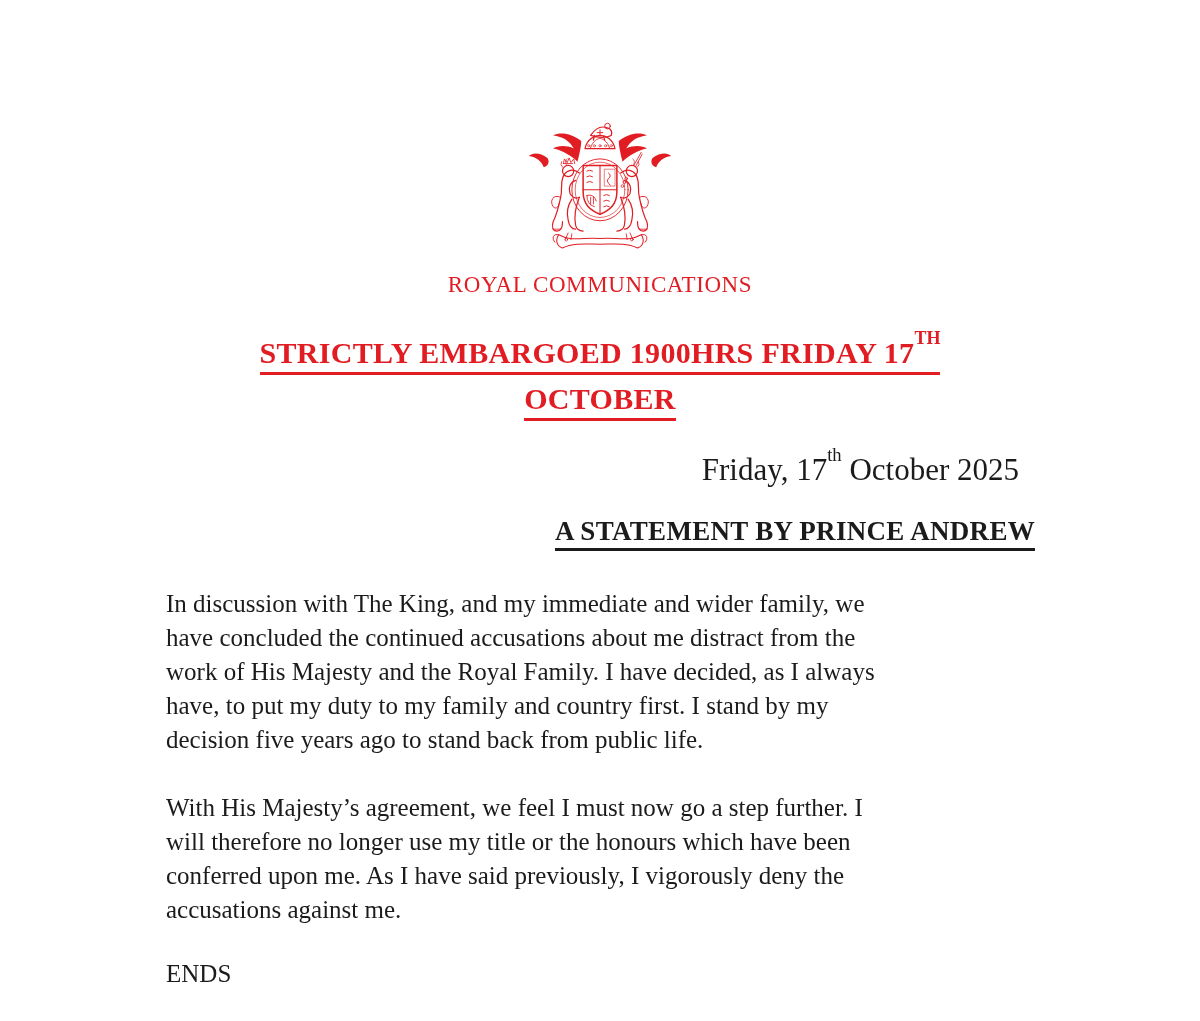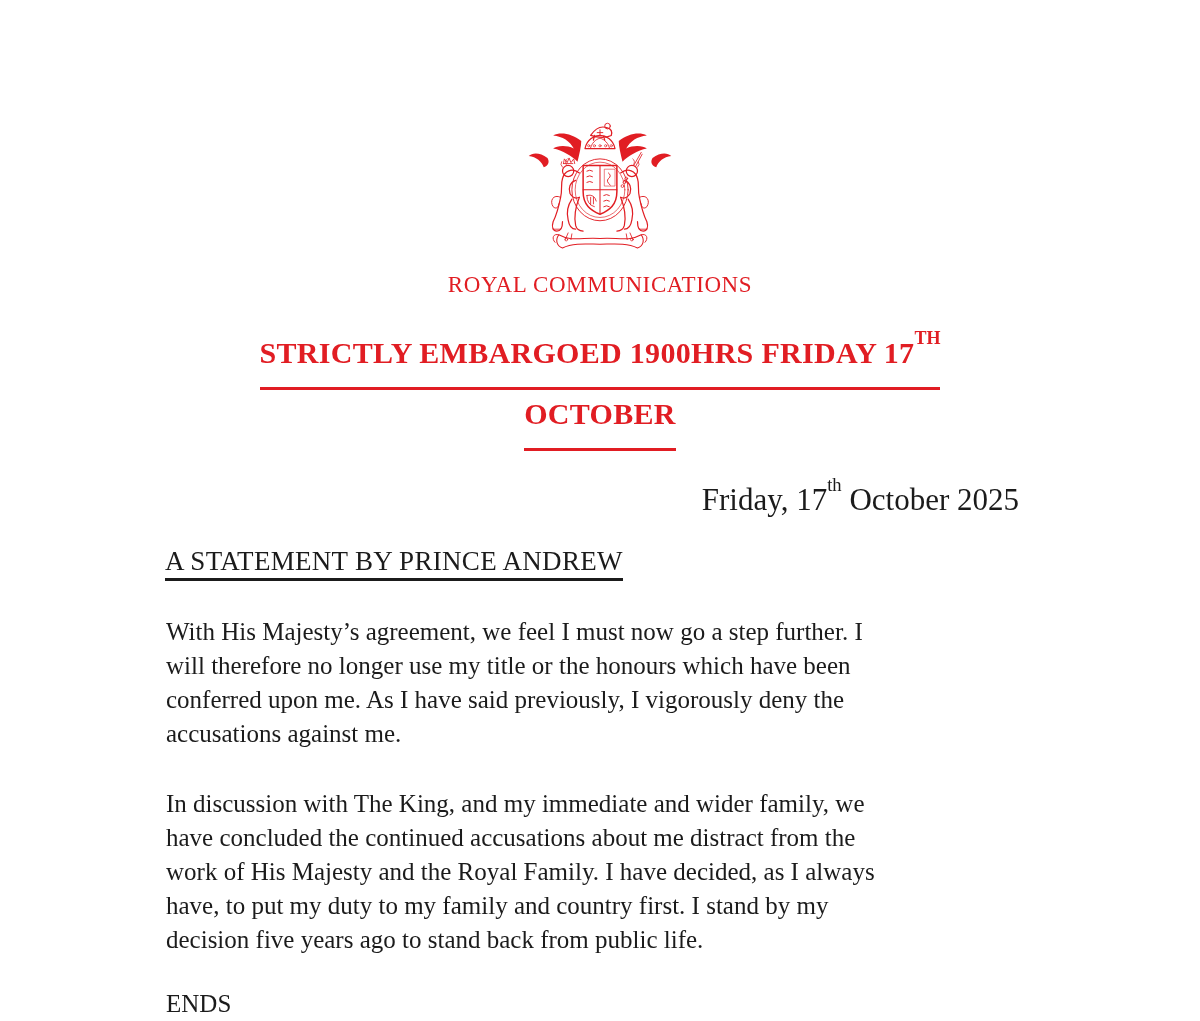--- a/index.html
+++ b/index.html
@@ -40,40 +40,40 @@
     color: var(--accent-red);
     font-size: 30px;
     font-weight: bold;
     margin: 30px 0 0 0;
     letter-spacing: 0.3px;
   }
   .embargo .line { display: block; margin-bottom: 6px; }
   .embargo .u {
     display: inline-block;
     border-bottom: 3px solid var(--accent-red);
-    padding-bottom: 16px;
+    padding-bottom: 1px;
     line-height: 36px;
   }
   sup.sup {
     font-size: 60%;
     position: relative;
     top: -0.45em;
     letter-spacing: 0;
   }
   .dateline {
     font-size: 31px;
     text-align: right;
     padding-right: 16px;
     margin-top: 26px;
     line-height: 32px;
   }
   .statement-heading {
-    text-align: left;
+    text-align: right;
     font-size: 27px;
-    font-weight: normal;
+    font-weight: bold;
     margin: 30px 0 0 0;
     letter-spacing: 0.3px;
   }
   .statement-heading .u-black {
     display: inline-block;
     border-bottom: 3px solid currentColor;
     padding-bottom: 2px;
     line-height: 30px;
   }
   .body-para {
@@ -164,26 +164,26 @@
     <span class="line"><span class="u"><span>STRICTLY EMBARGOED 1900HRS FRIDAY 17</span><sup class="sup">TH</sup></span></span>
     <span class="line"><span class="u">OCTOBER</span></span>
   </h1>
 
   <div class="dateline"><span>Friday, 17</span><sup class="sup">th</sup> <span>October 2025</span></div>
 
   <h2 class="statement-heading">
     <span class="u-black">A STATEMENT BY PRINCE ANDREW</span>
   </h2>
 
-  <p class="body-para">With His Majesty’s agreement, we feel I must now go a step further. I
-will therefore no longer use my title or the honours which have been
-conferred upon me. As I have said previously, I vigorously deny the
-accusations against me.</p>
-
   <p class="body-para first">In discussion with The King, and my immediate and wider family, we
 have concluded the continued accusations about me distract from the
 work of His Majesty and the Royal Family. I have decided, as I always
 have, to put my duty to my family and country first. I stand by my
 decision five years ago to stand back from public life.</p>
 
+  <p class="body-para">With His Majesty’s agreement, we feel I must now go a step further. I
+will therefore no longer use my title or the honours which have been
+conferred upon me. As I have said previously, I vigorously deny the
+accusations against me.</p>
+
   <p class="ends">ENDS</p>
 
 </div>
 
 </body></html>

